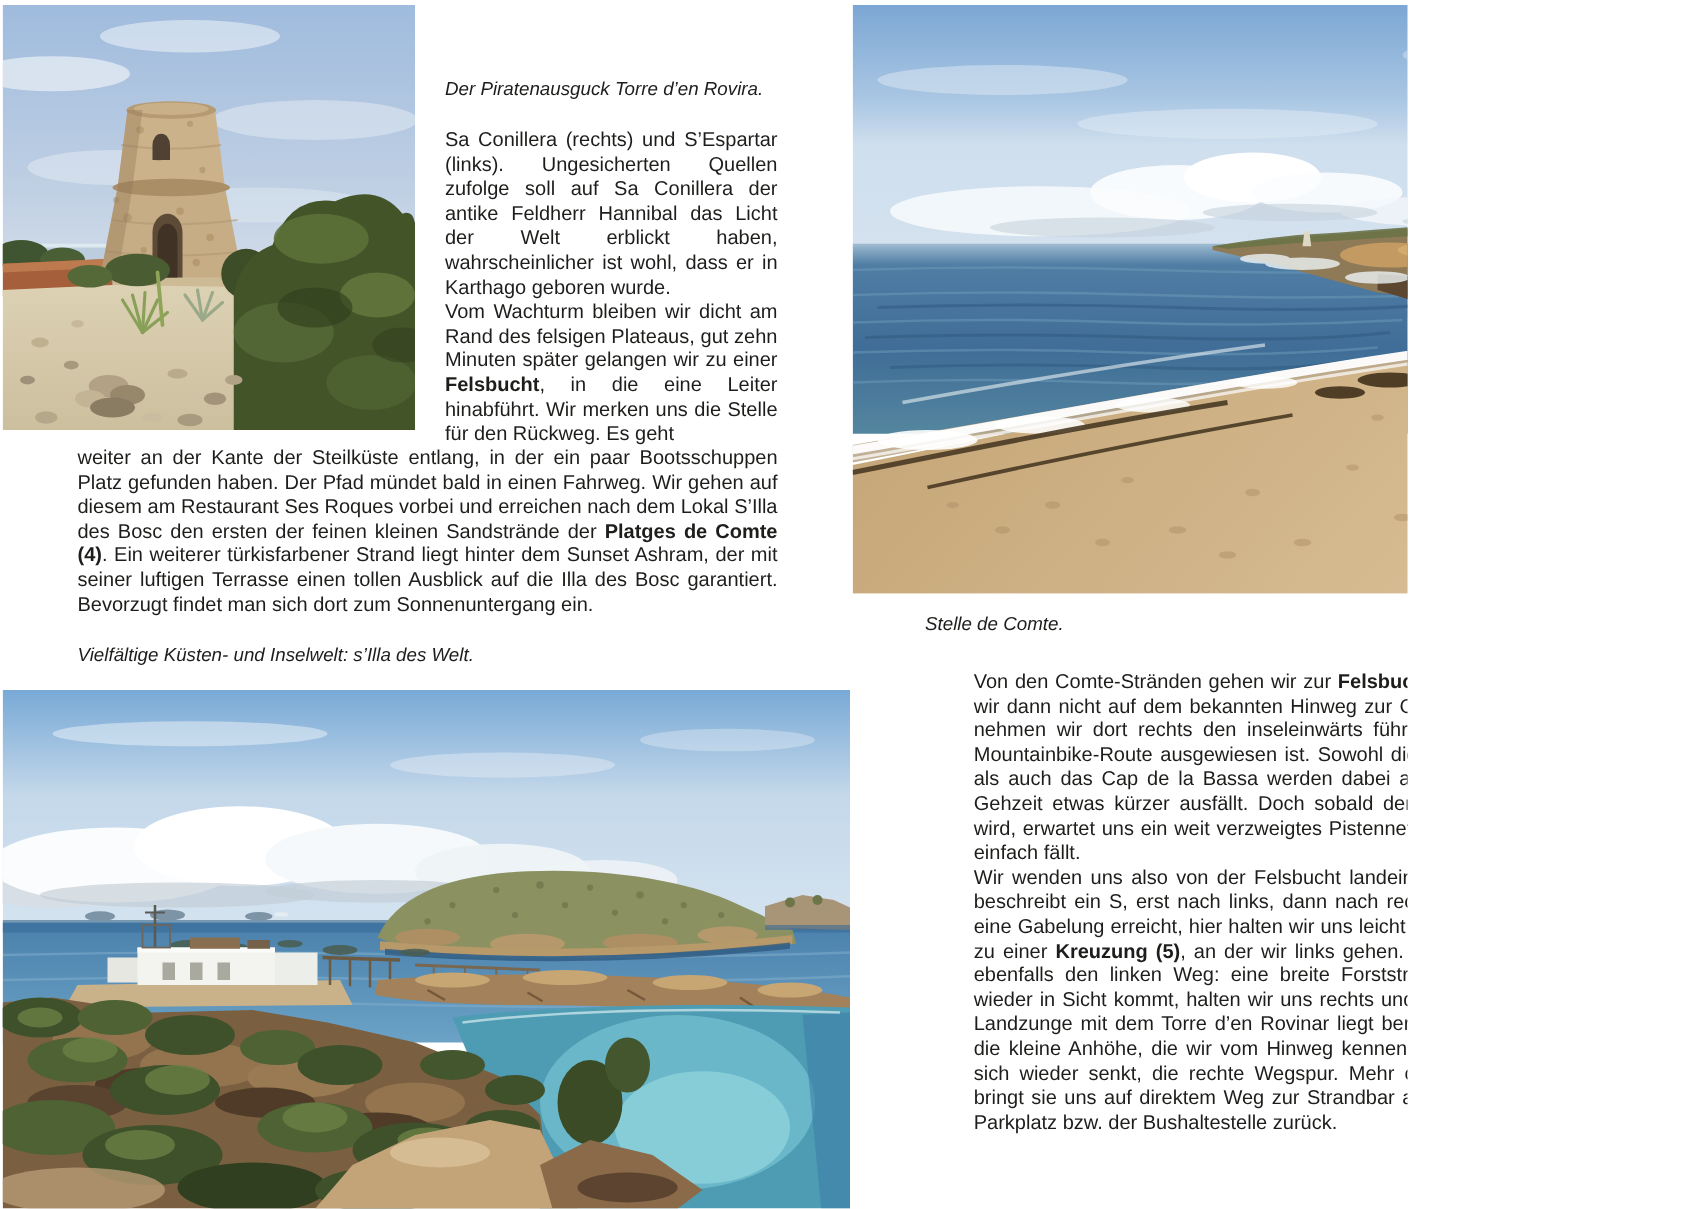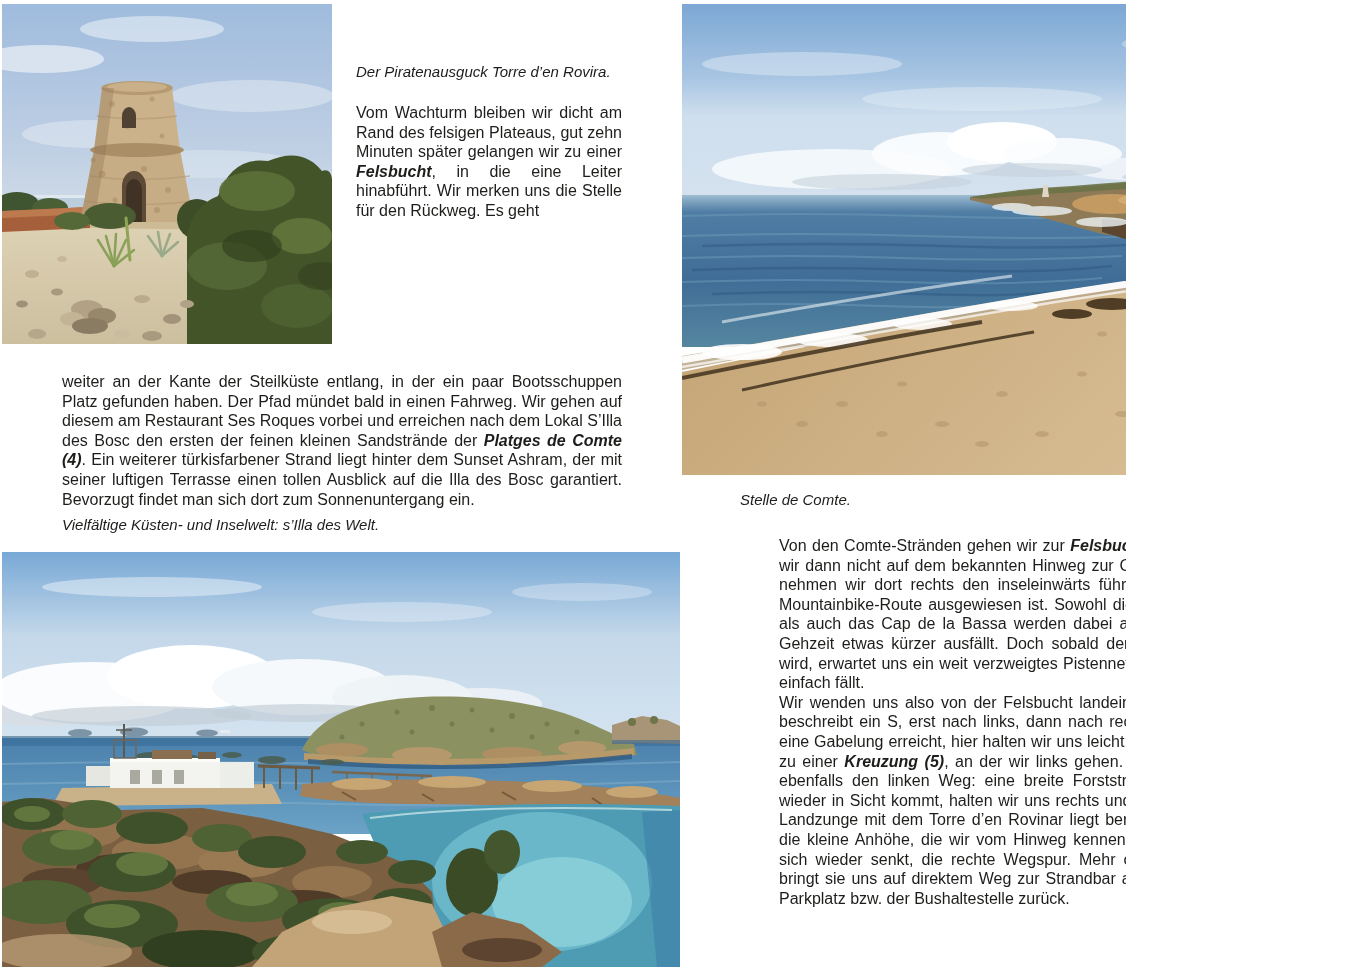--- a/index.html
+++ b/index.html
@@ -19,27 +19,27 @@
   }
   .caption-tower{left:356px;top:62px;}
   .caption-cove{left:62px;top:515px;}
   .caption-beach{left:740px;top:490px;}
   .textcol{
     position:absolute;font-size:16px;line-height:19.6px;text-align:justify;
     hyphens:auto;-webkit-hyphens:auto;color:#1d1d1b;
   }
   .textcol p{margin:0;padding:0;}
   .col-narrow{left:356px;top:103px;width:266px;}
-  .col-wide{left:62px;top:372px;width:560px;}
+  .col-wide{left:62px;top:357px;width:560px;}
   .col-right{left:779px;top:536px;width:577px;}
   .page-number{
     position:absolute;left:1240px;top:915px;width:63px;text-align:right;
     font-size:19px;color:#4d7c0f;
   }
-  b{font-weight:bold;font-style:italic;}
+  b{font-weight:bold;}
 </style>
 </head>
 <body>
 
 <div class="page">
 
   <figure class="photo photo-tower">
     <svg viewBox="0 0 330 340" preserveAspectRatio="none" role="img" aria-label="Foto: Der Wachturm Torre d’en Rovira auf felsigem Plateau mit Agaven und Büschen">
       <defs>
         <linearGradient id="twSky" x1="0" y1="0" x2="0" y2="1">
@@ -422,20 +422,21 @@
       <path d="M430,380 L470,360 L520,372 L560,400 L540,415 L440,415 Z" fill="#8a6a48"></path>
       <ellipse cx="500" cy="398" rx="40" ry="12" fill="#5c4430"></ellipse>
     </svg>
   </figure>
 
   <div class="caption caption-tower">Der Piratenausguck Torre d’en Rovira.</div>
   <div class="caption caption-cove">Vielfältige Küsten- und Inselwelt: s’Illa des Welt.</div>
   <div class="caption caption-beach">Stelle de Comte.</div>
 
   <div class="textcol col-narrow" lang="de">
+    <p>Sa Conillera (rechts) und S’Espartar (links). Ungesicherten Quellen zufolge soll auf Sa Conillera der antike Feldherr Hannibal das Licht der Welt erblickt haben, wahrscheinlicher ist wohl, dass er in Karthago geboren wurde.</p>
     <p>Vom Wachturm bleiben wir dicht am Rand des felsigen Plateaus, gut zehn Minuten später gelangen wir zu einer <b>Felsbucht</b>, in die eine Leiter hinabführt. Wir merken uns die Stelle für den Rückweg. Es geht</p>
   </div>
 
   <div class="textcol col-wide" lang="de">
     <p>weiter an der Kante der Steilküste entlang, in der ein paar Bootsschuppen Platz gefunden haben. Der Pfad mündet bald in einen Fahrweg. Wir gehen auf diesem am Restaurant Ses Roques vorbei und erreichen nach dem Lokal S’Illa des Bosc den ersten der feinen kleinen Sandstrände der <b>Platges de Comte (4)</b>. Ein weiterer türkisfarbener Strand liegt hinter dem Sunset Ashram, der mit seiner luftigen Terrasse einen tollen Ausblick auf die Illa des Bosc garantiert. Bevorzugt findet man sich dort zum Sonnenuntergang ein.</p>
   </div>
 
   <div class="textcol col-right" lang="de">
     <p>Von den Comte-Stränden gehen wir zur <b>Felsbucht</b> mit der Leiter zurück. Sofern wir dann nicht auf dem bekannten Hinweg zur Cala Bassa zurückgehen wollen, nehmen wir dort rechts den inseleinwärts führenden breiten Erdweg, der als Mountainbike-Route ausgewiesen ist. Sowohl die Landzunge Punta de sa Torre als auch das Cap de la Bassa werden dabei außen vor gelassen, sodass die Gehzeit etwas kürzer ausfällt. Doch sobald der Küste der Rücken zugewandt wird, erwartet uns ein weit verzweigtes Pistennetz, in dem die Orientierung nicht einfach fällt.</p>
     <p>Wir wenden uns also von der Felsbucht landeinwärts. Die viel befahrene Piste beschreibt ein S, erst nach links, dann nach rechts. So wird nach vier Minuten eine Gabelung erreicht, hier halten wir uns leicht rechts und kommen kurz darauf zu einer <b>Kreuzung (5)</b>, an der wir links gehen. Vier Minuten später wählen wir ebenfalls den linken Weg: eine breite Forststraße. Kurz nachdem das Meer wieder in Sicht kommt, halten wir uns rechts und gelangen auf den Hinweg. Die Landzunge mit dem Torre d’en Rovinar liegt bereits hinter uns. Wir übersteigen die kleine Anhöhe, die wir vom Hinweg kennen, und wählen dort, wo der Weg sich wieder senkt, die rechte Wegspur. Mehr oder weniger immer geradeaus bringt sie uns auf direktem Weg zur Strandbar an der <b>Cala Bassa (1)</b> und zum Parkplatz bzw. der Bushaltestelle zurück.</p>

